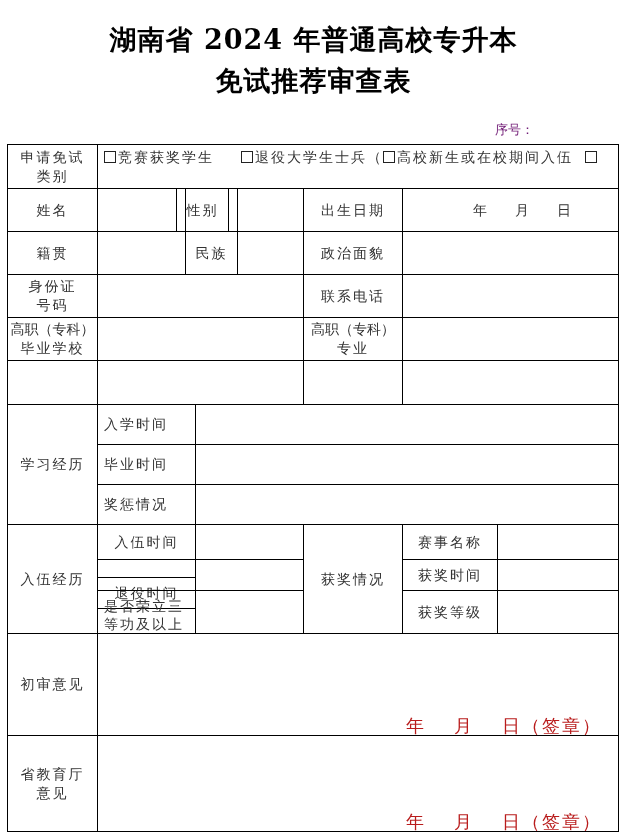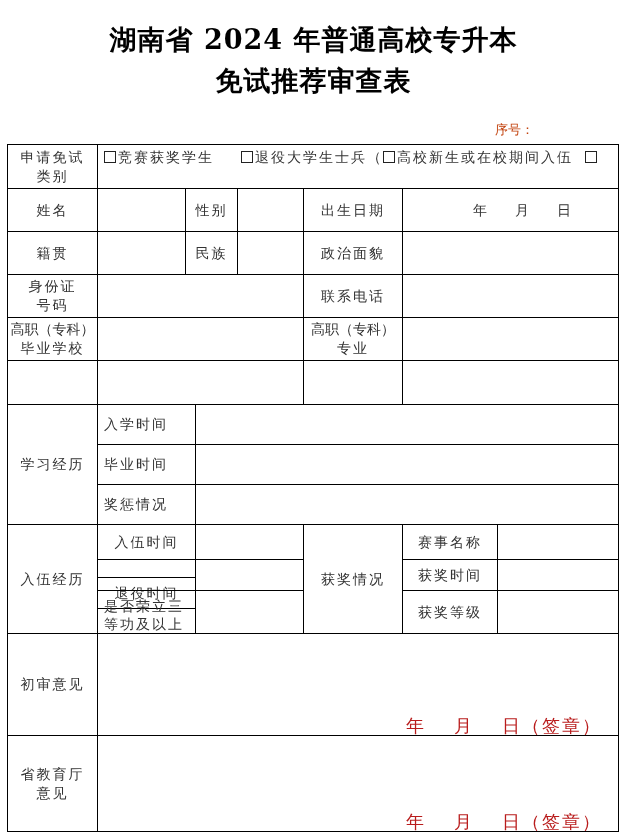--- a/index.html
+++ b/index.html
@@ -1,20 +1,20 @@
 <!DOCTYPE html>
 <html><head>
 <meta charset="utf-8">
 <style>
   html, body { margin:0; padding:0; background:#ffffff; }
   body { width:627px; height:835px; position:relative; overflow:hidden; font-family:"DejaVu Serif", serif; color:#222; }
   .title { position:absolute; left:0; width:627px; text-align:center; font-family:"DejaVu Serif", serif; font-weight:bold; color:#000; font-size:27px; letter-spacing:1px; }
   .t1 { top:22px; }
   .t2 { top:63px; }
-  .serial { position:absolute; left:495px; top:121px; font-size:13px; color:#c2410c; font-family:Liberation Serif, serif; }
+  .serial { position:absolute; left:495px; top:121px; font-size:13px; color:#701a75; font-family:Liberation Serif, serif; }
   .cell { position:absolute; box-sizing:border-box; border:1px solid #000; display:flex; align-items:center; justify-content:center; text-align:center; font-size:14px; line-height:19px; color:#333; letter-spacing:2px; }
   .cell.left { justify-content:flex-start; padding-left:6px; }
   .chk { display:inline-block; width:10px; height:10px; border:1px solid #222; margin:0 2px 0 0; vertical-align:-1px; }
   .cat { position:absolute; left:97px; top:144px; width:522px; height:45px; box-sizing:border-box; border:1px solid #000; font-size:14px; line-height:20px; color:#333; letter-spacing:2px; padding:2px 4px 0 6px; }
   .cat .l2 { display:block; text-align:center; padding-left:60px; }
   .sign { position:absolute; font-size:18px; color:#b91c1c; letter-spacing:2px; }
   .sign span { display:inline-block; }
 </style>
 </head>
 <body>
@@ -29,21 +29,21 @@
 </div>
 <div class="cat">
   <span class="chk"></span><span>竞赛获奖学生</span>
   <span style="display:inline-block;width:14px"></span>
   <span class="chk"></span><span>退役大学生士兵（</span><span class="chk"></span><span>高校新生或在校期间入伍</span>
   <span style="display:inline-block;width:6px"></span><span class="chk"></span>
 </div>
 
 <div class="cell" style="left:7px;top:188px;width:91px;height:44px;">姓名</div>
 <div class="cell" style="left:97px;top:188px;width:89px;height:44px;"></div>
-<div class="cell" style="left:185px;top:188px;width:53px;height:44px;">性别</div>
+<div class="cell" style="left:176px;top:188px;width:53px;height:44px;">性别</div>
 <div class="cell" style="left:237px;top:188px;width:67px;height:44px;"></div>
 <div class="cell" style="left:303px;top:188px;width:100px;height:44px;">出生日期</div>
 <div class="cell" style="left:402px;top:188px;width:217px;height:44px;justify-content:flex-start;padding-left:70px;">
   <span>年</span>
   <span style="display:inline-block;width:26px"></span>
   <span>月</span>
   <span style="display:inline-block;width:26px"></span>
   <span>日</span>
 </div>
 

